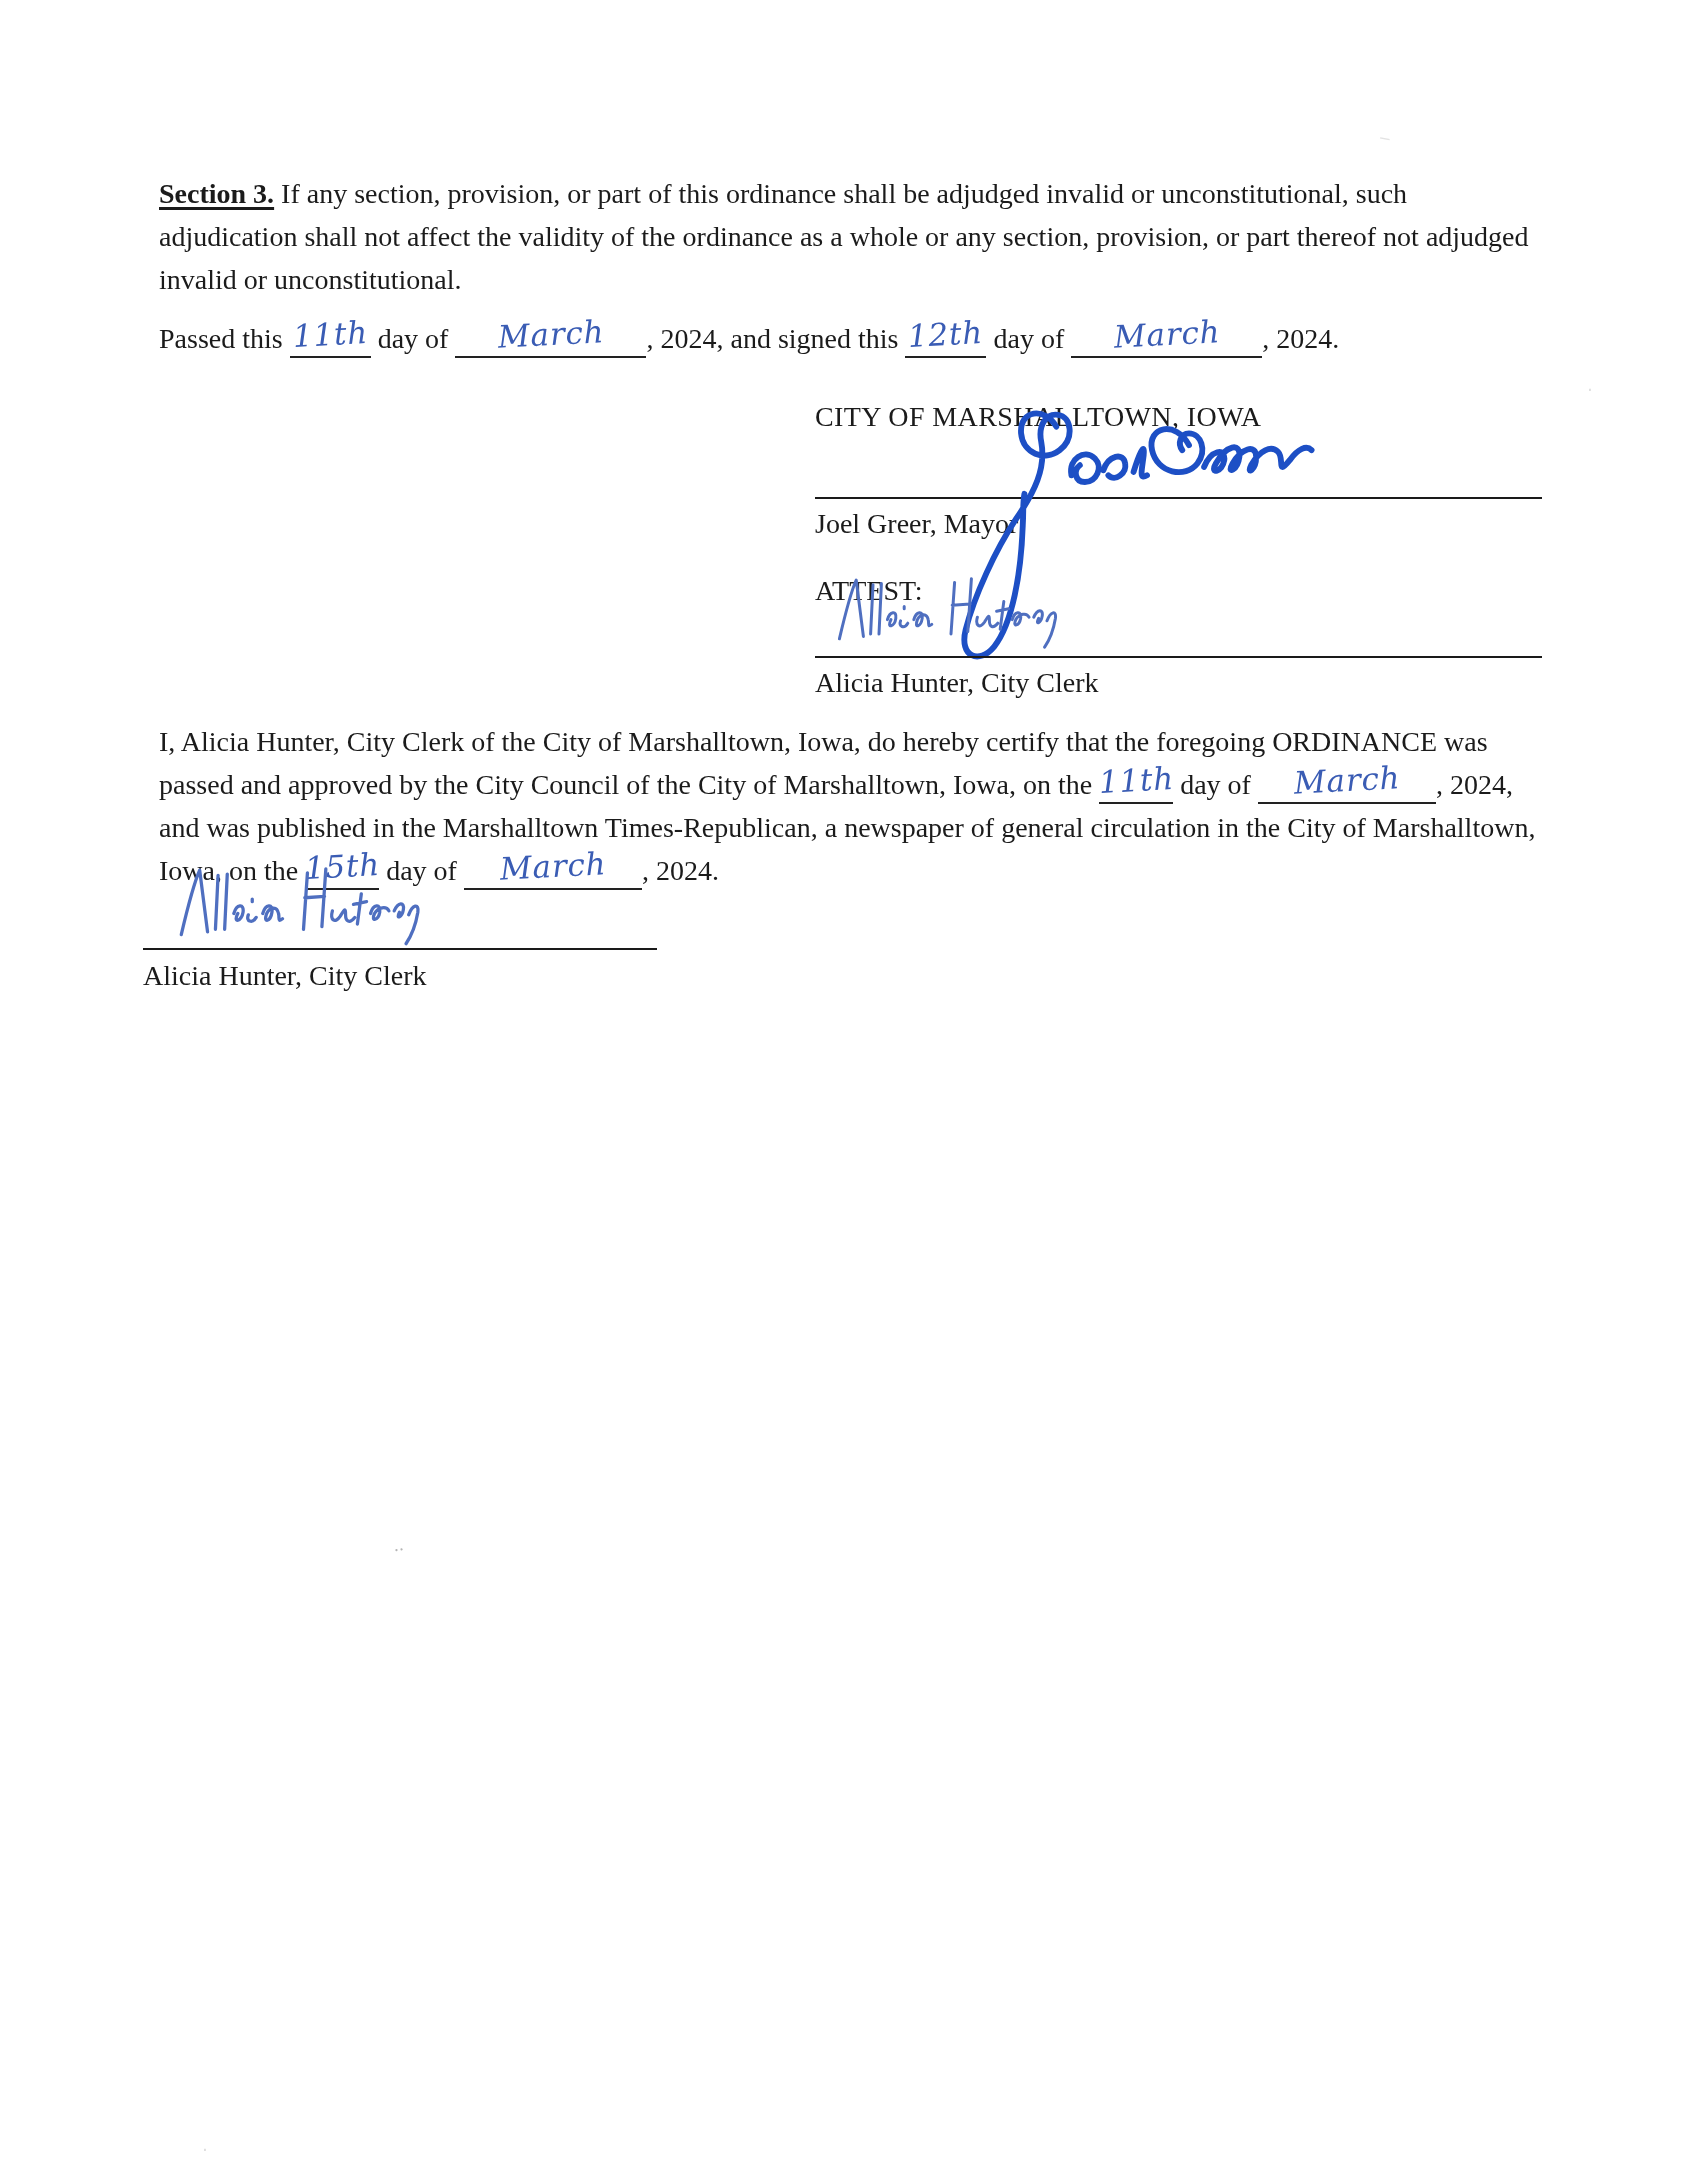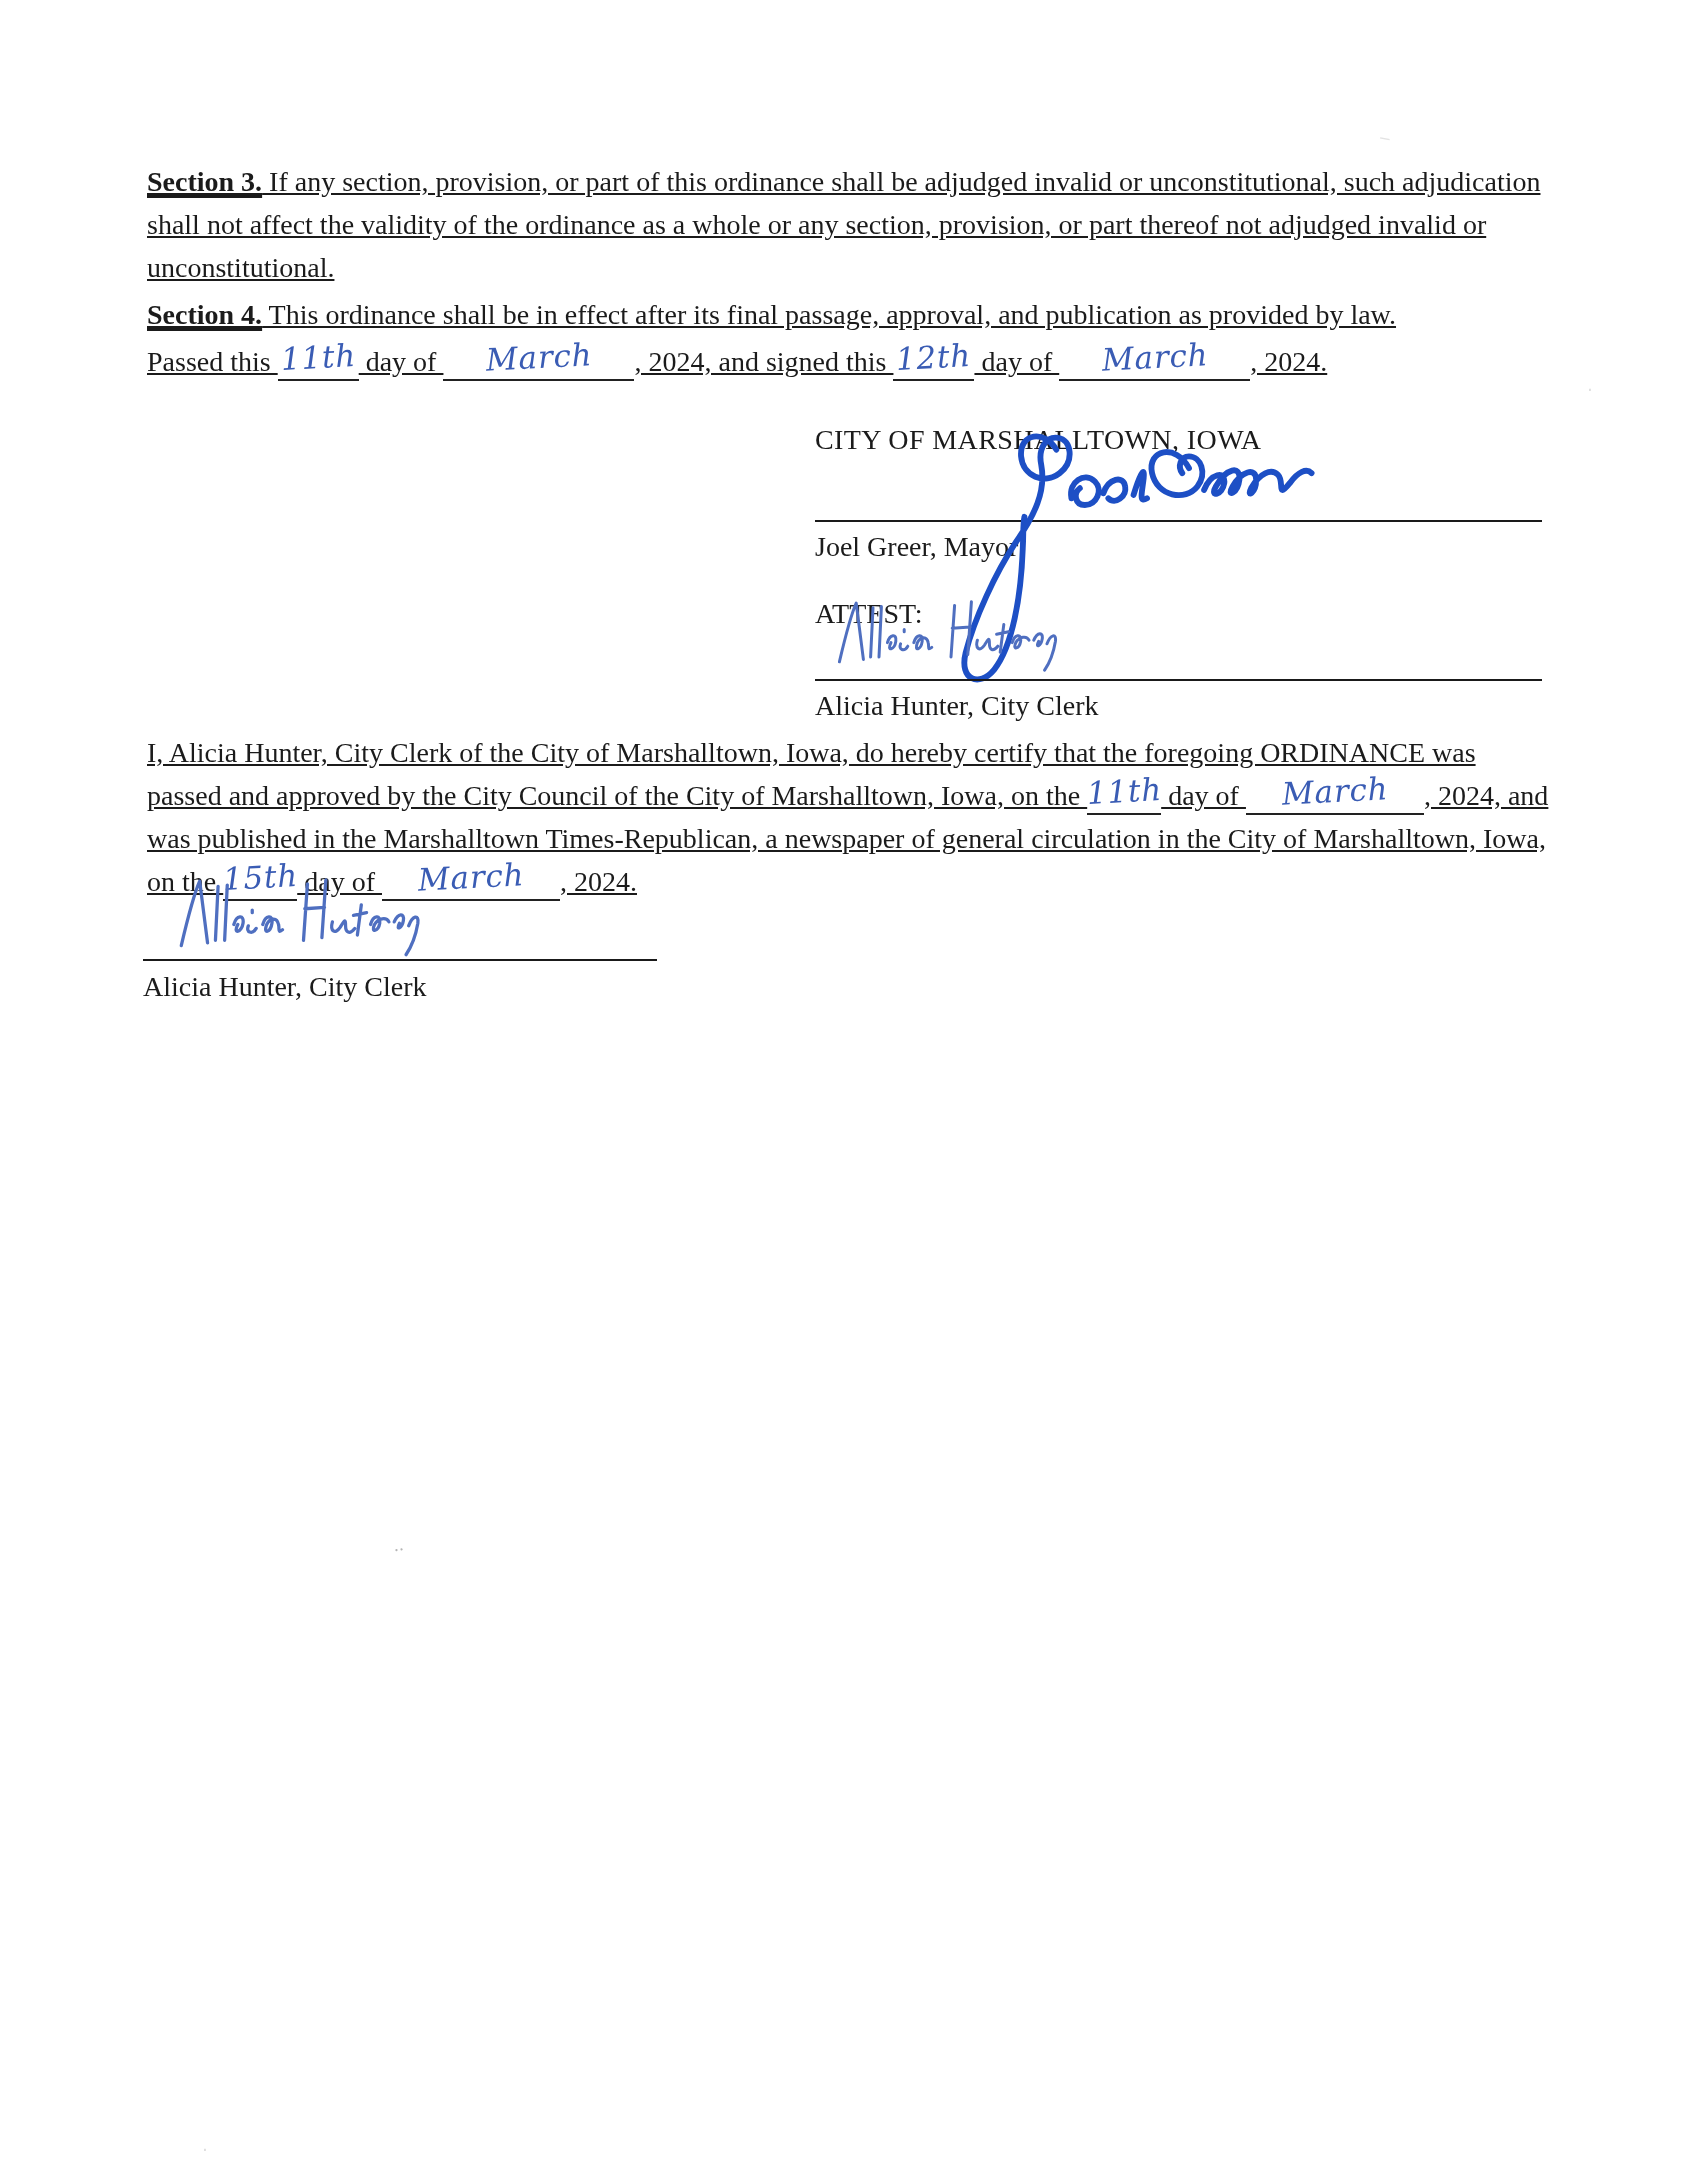--- a/index.html
+++ b/index.html
@@ -14,21 +14,21 @@
     font-size: 28px;
     line-height: 43px;
     overflow: hidden;
   }
   .content {
     position: absolute;
     left: 143px;
     top: 156px;
     width: 1412px;
   }
-  p.para { margin: 4px; text-align: left; text-decoration: underline; }
+  p.para { margin: 16px; text-align: left; }
   .heading {
     font-weight: 700;
     text-decoration: underline;
     text-decoration-thickness: 2.5px;
     text-underline-offset: 4.2px;
   }
   .mt-s4 { margin-top: 30px; }
   .passed-line { margin-top: 23.5px; white-space: nowrap; }
 
   
@@ -97,21 +97,20 @@
   .a4 { left: 202px;  top: 2128px; color: #dedede; }
 </style>
 </head>
 <body>
 
 <div class="page">
   <div class="content">
 
     <p class="para"><span class="heading">Section 3.</span><span> If any section, provision, or part of this ordinance shall be adjudged invalid or unconstitutional, such adjudication shall not affect the validity of the ordinance as a whole or any section, provision, or part thereof not adjudged invalid or unconstitutional.</span></p>
 
-    <p class="para mt-s4"><span class="heading">Section 4.</span><span> This ordinance shall be in effect after its final passage, approval, and publication as provided by law.</span></p>
 
     <p class="para passed-line"><span>Passed this </span><span class="blank b-day"><span class="hw">11th</span></span><span> day of </span><span class="blank b-month"><span class="hw">March</span></span><span>, 2024, and signed this </span><span class="blank b-day2"><span class="hw">12th</span></span><span> day of </span><span class="blank b-month"><span class="hw">March</span></span><span>, 2024.</span></p>
 
     <div class="sig-block">
       <div class="org-title">CITY OF MARSHALLTOWN, IOWA</div>
 
       <div class="sig-area mayor">
         <svg class="sig mayor-svg" viewBox="0 0 480 300" role="img" aria-label="Joel Greer">
           <g fill="none" stroke="#1d4fc5" stroke-width="7" stroke-linecap="round" stroke-linejoin="round">
             <path d="M 160 34 C 146 10 116 14 118 42 C 120 66 146 76 164 62 C 182 48 178 22 162 20 C 148 18 138 32 142 52 C 148 84 134 112 112 144 C 88 180 62 236 52 276 C 44 308 68 318 86 296 C 108 268 118 208 120 152 C 121 134 120 124 122 114"></path>

